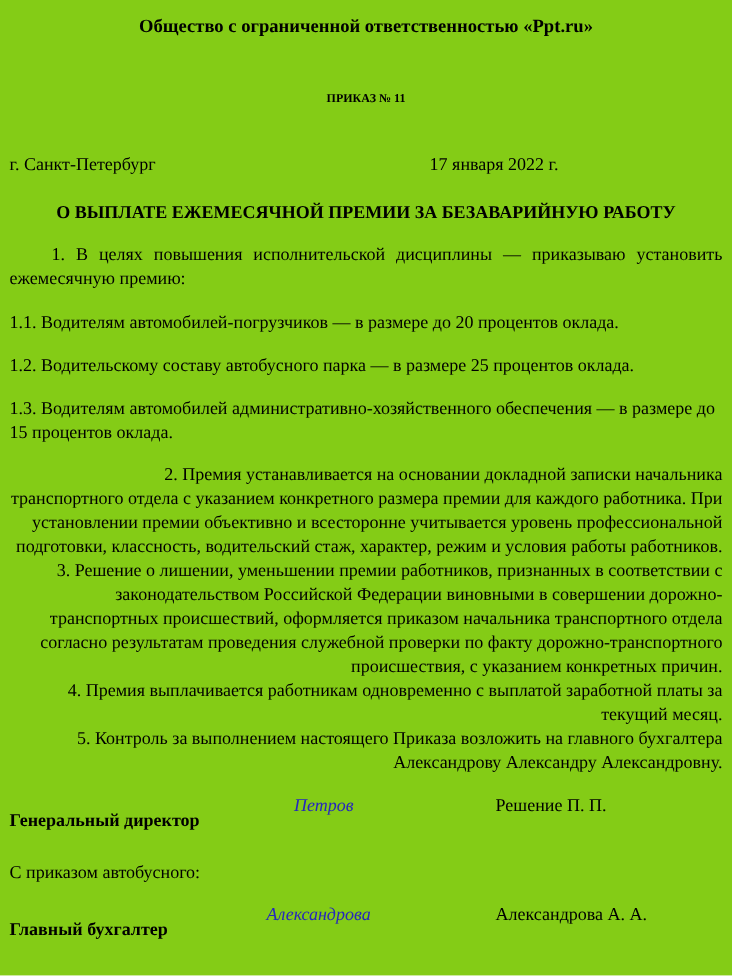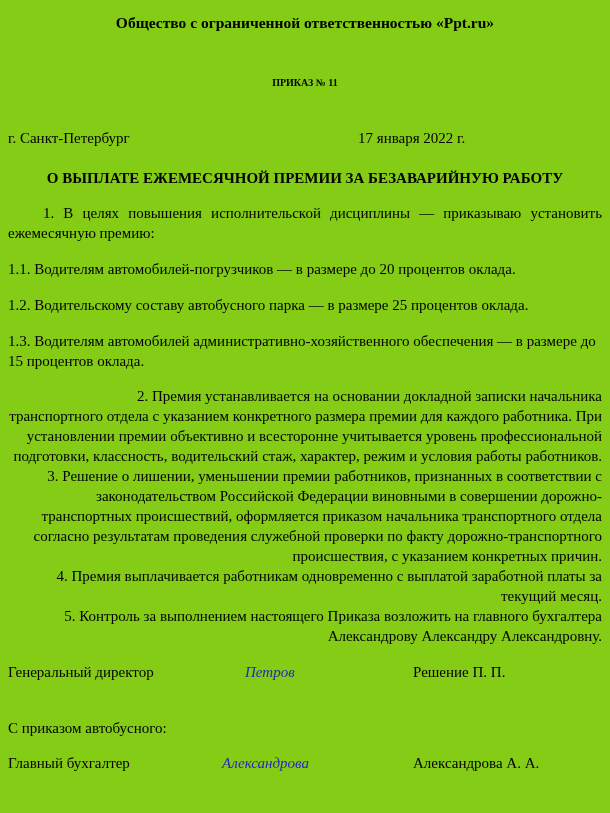--- a/index.html
+++ b/index.html
@@ -53,21 +53,21 @@
     text-indent: 35px;
     text-align: justify;
   }
   .list-item { margin: 16px 0 0 0; text-align: left; }
   .clauses { margin: 15px 0 0 0; }
   .clause { margin: 0; text-indent: 35px; text-align: right; }
 
   .sig-row { position: relative; height: 20px; }
   .sig-row-director { margin-top: 16px; }
   .sig-row-accountant { margin-top: 14px; }
-  .sig-row .sig-title { position: absolute; left: 0; top: 0; white-space: nowrap; }
+  .sig-row .sig-title { position: absolute; left: 0; top: 12px; white-space: nowrap; font-weight: bold; }
   .sig-row .sig-script {
     position: absolute; top: 0;
     font-style: italic;
     color: #2727bd;
     white-space: nowrap;
   }
   .sig-row-director .sig-script { left: 237px; }
   .sig-row-accountant .sig-script { left: 214px; }
   .sig-row .sig-name { position: absolute; left: 405px; top: 0; white-space: nowrap; }
 

